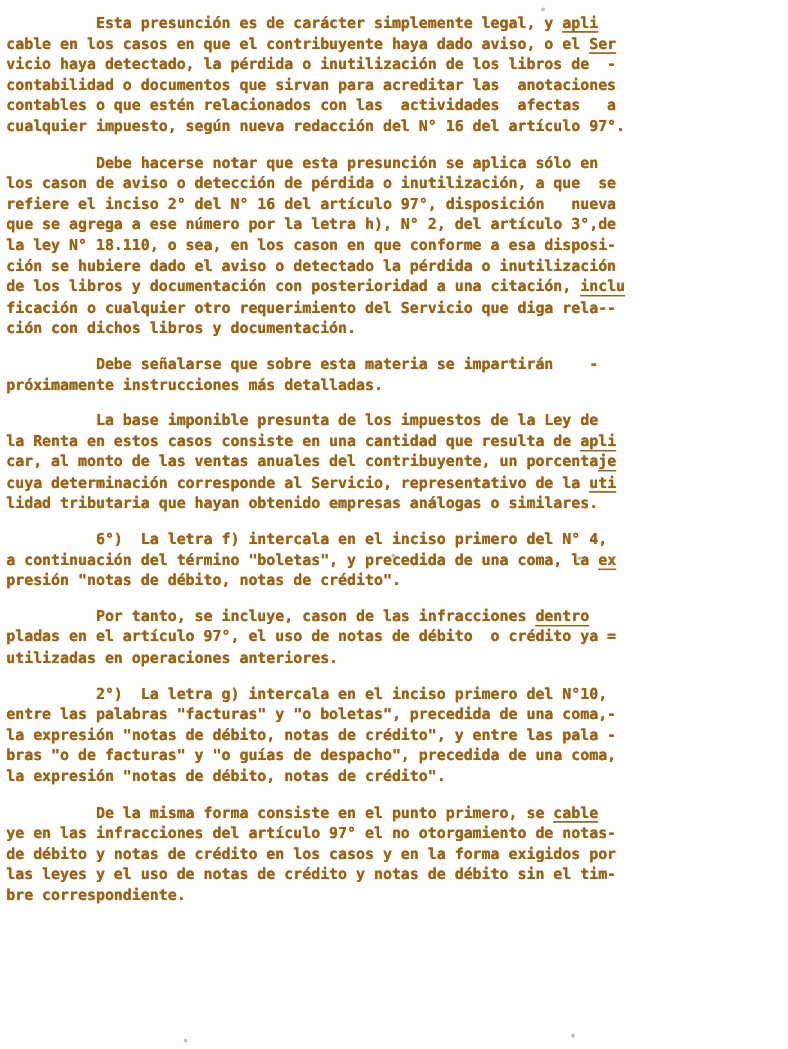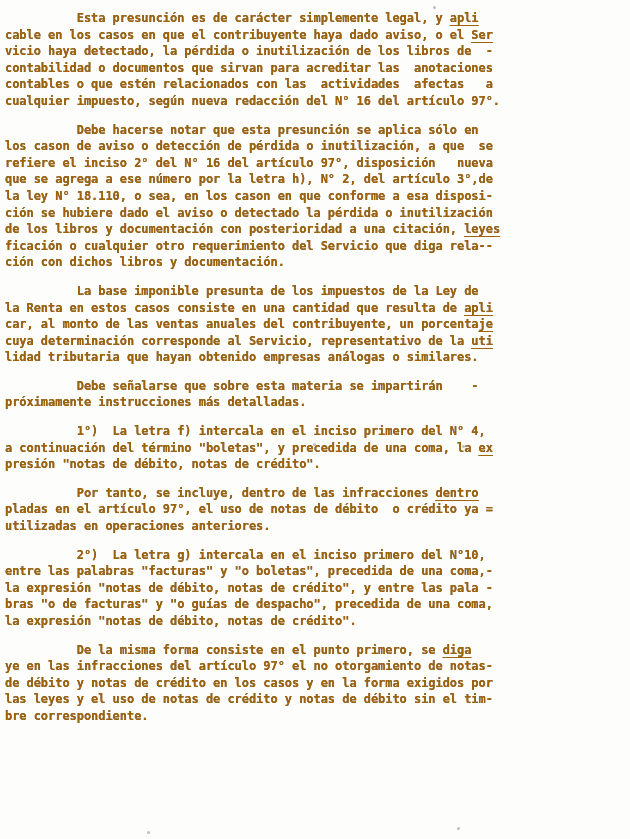--- a/index.html
+++ b/index.html
@@ -45,42 +45,42 @@
 vicio haya detectado, la pérdida o inutilización de los libros de  -
 contabilidad o documentos que sirvan para acreditar las  anotaciones
 contables o que estén relacionados con las  actividades  afectas   a
 cualquier impuesto, según nueva redacción del N° 16 del artículo 97°.</span></p>
   <p class="para"><span>          Debe hacerse notar que esta presunción se aplica sólo en
 los cason de aviso o detección de pérdida o inutilización, a que  se
 refiere el inciso 2° del N° 16 del artículo 97°, disposición   nueva
 que se agrega a ese número por la letra h), N° 2, del artículo 3°,de
 la ley N° 18.110, o sea, en los cason en que conforme a esa disposi-
 ción se hubiere dado el aviso o detectado la pérdida o inutilización
-de los libros y documentación con posterioridad a una citación, </span><span class="u">leyes</span><span>
+de los libros y documentación con posterioridad a una citación, </span><span class="u">inclu</span><span>
 ficación o cualquier otro requerimiento del Servicio que diga rela--
 ción con dichos libros y documentación.</span></p>
+  <p class="para"><span>          Debe señalarse que sobre esta materia se impartirán    -
+próximamente instrucciones más detalladas.</span></p>
   <p class="para"><span>          La base imponible presunta de los impuestos de la Ley de
 la Renta en estos casos consiste en una cantidad que resulta de </span><span class="u">apli</span><span>
 car, al monto de las ventas anuales del contribuyente, un porcenta</span><span class="u">je</span><span>
 cuya determinación corresponde al Servicio, representativo de la </span><span class="u">uti</span><span>
 lidad tributaria que hayan obtenido empresas análogas o similares.</span></p>
-  <p class="para"><span>          Debe señalarse que sobre esta materia se impartirán    -
-próximamente instrucciones más detalladas.</span></p>
-  <p class="para"><span>          1°)  La letra f) intercala en el inciso primero del N° 4,
+  <p class="para"><span>          6°)  La letra f) intercala en el inciso primero del N° 4,
 a continuación del término "boletas", y precedida de una coma, la </span><span class="u">ex</span><span>
 presión "notas de débito, notas de crédito".</span></p>
-  <p class="para"><span>          Por tanto, se incluye, dentro de las infracciones </span><span class="u">dentro</span><span>
+  <p class="para"><span>          Por tanto, se incluye, cason de las infracciones </span><span class="u">dentro</span><span>
 pladas en el artículo 97°, el uso de notas de débito  o crédito ya =
 utilizadas en operaciones anteriores.</span></p>
   <p class="para"><span>          2°)  La letra g) intercala en el inciso primero del N°10,
 entre las palabras "facturas" y "o boletas", precedida de una coma,-
 la expresión "notas de débito, notas de crédito", y entre las pala -
 bras "o de facturas" y "o guías de despacho", precedida de una coma,
 la expresión "notas de débito, notas de crédito".</span></p>
-  <p class="para"><span>          De la misma forma consiste en el punto primero, se </span><span class="u">diga</span><span>
+  <p class="para"><span>          De la misma forma consiste en el punto primero, se </span><span class="u">cable</span><span>
 ye en las infracciones del artículo 97° el no otorgamiento de notas-
 de débito y notas de crédito en los casos y en la forma exigidos por
 las leyes y el uso de notas de crédito y notas de débito sin el tim-
 bre correspondiente.</span></p>
 
   <i class="speck" style="left:433px;top:6px"></i>
   <i class="speck" style="left:313px;top:443px"></i>
   <i class="speck" style="left:462px;top:445px"></i>
   <i class="speck" style="left:147px;top:831px"></i>
   <i class="speck" style="left:457px;top:827px"></i>

